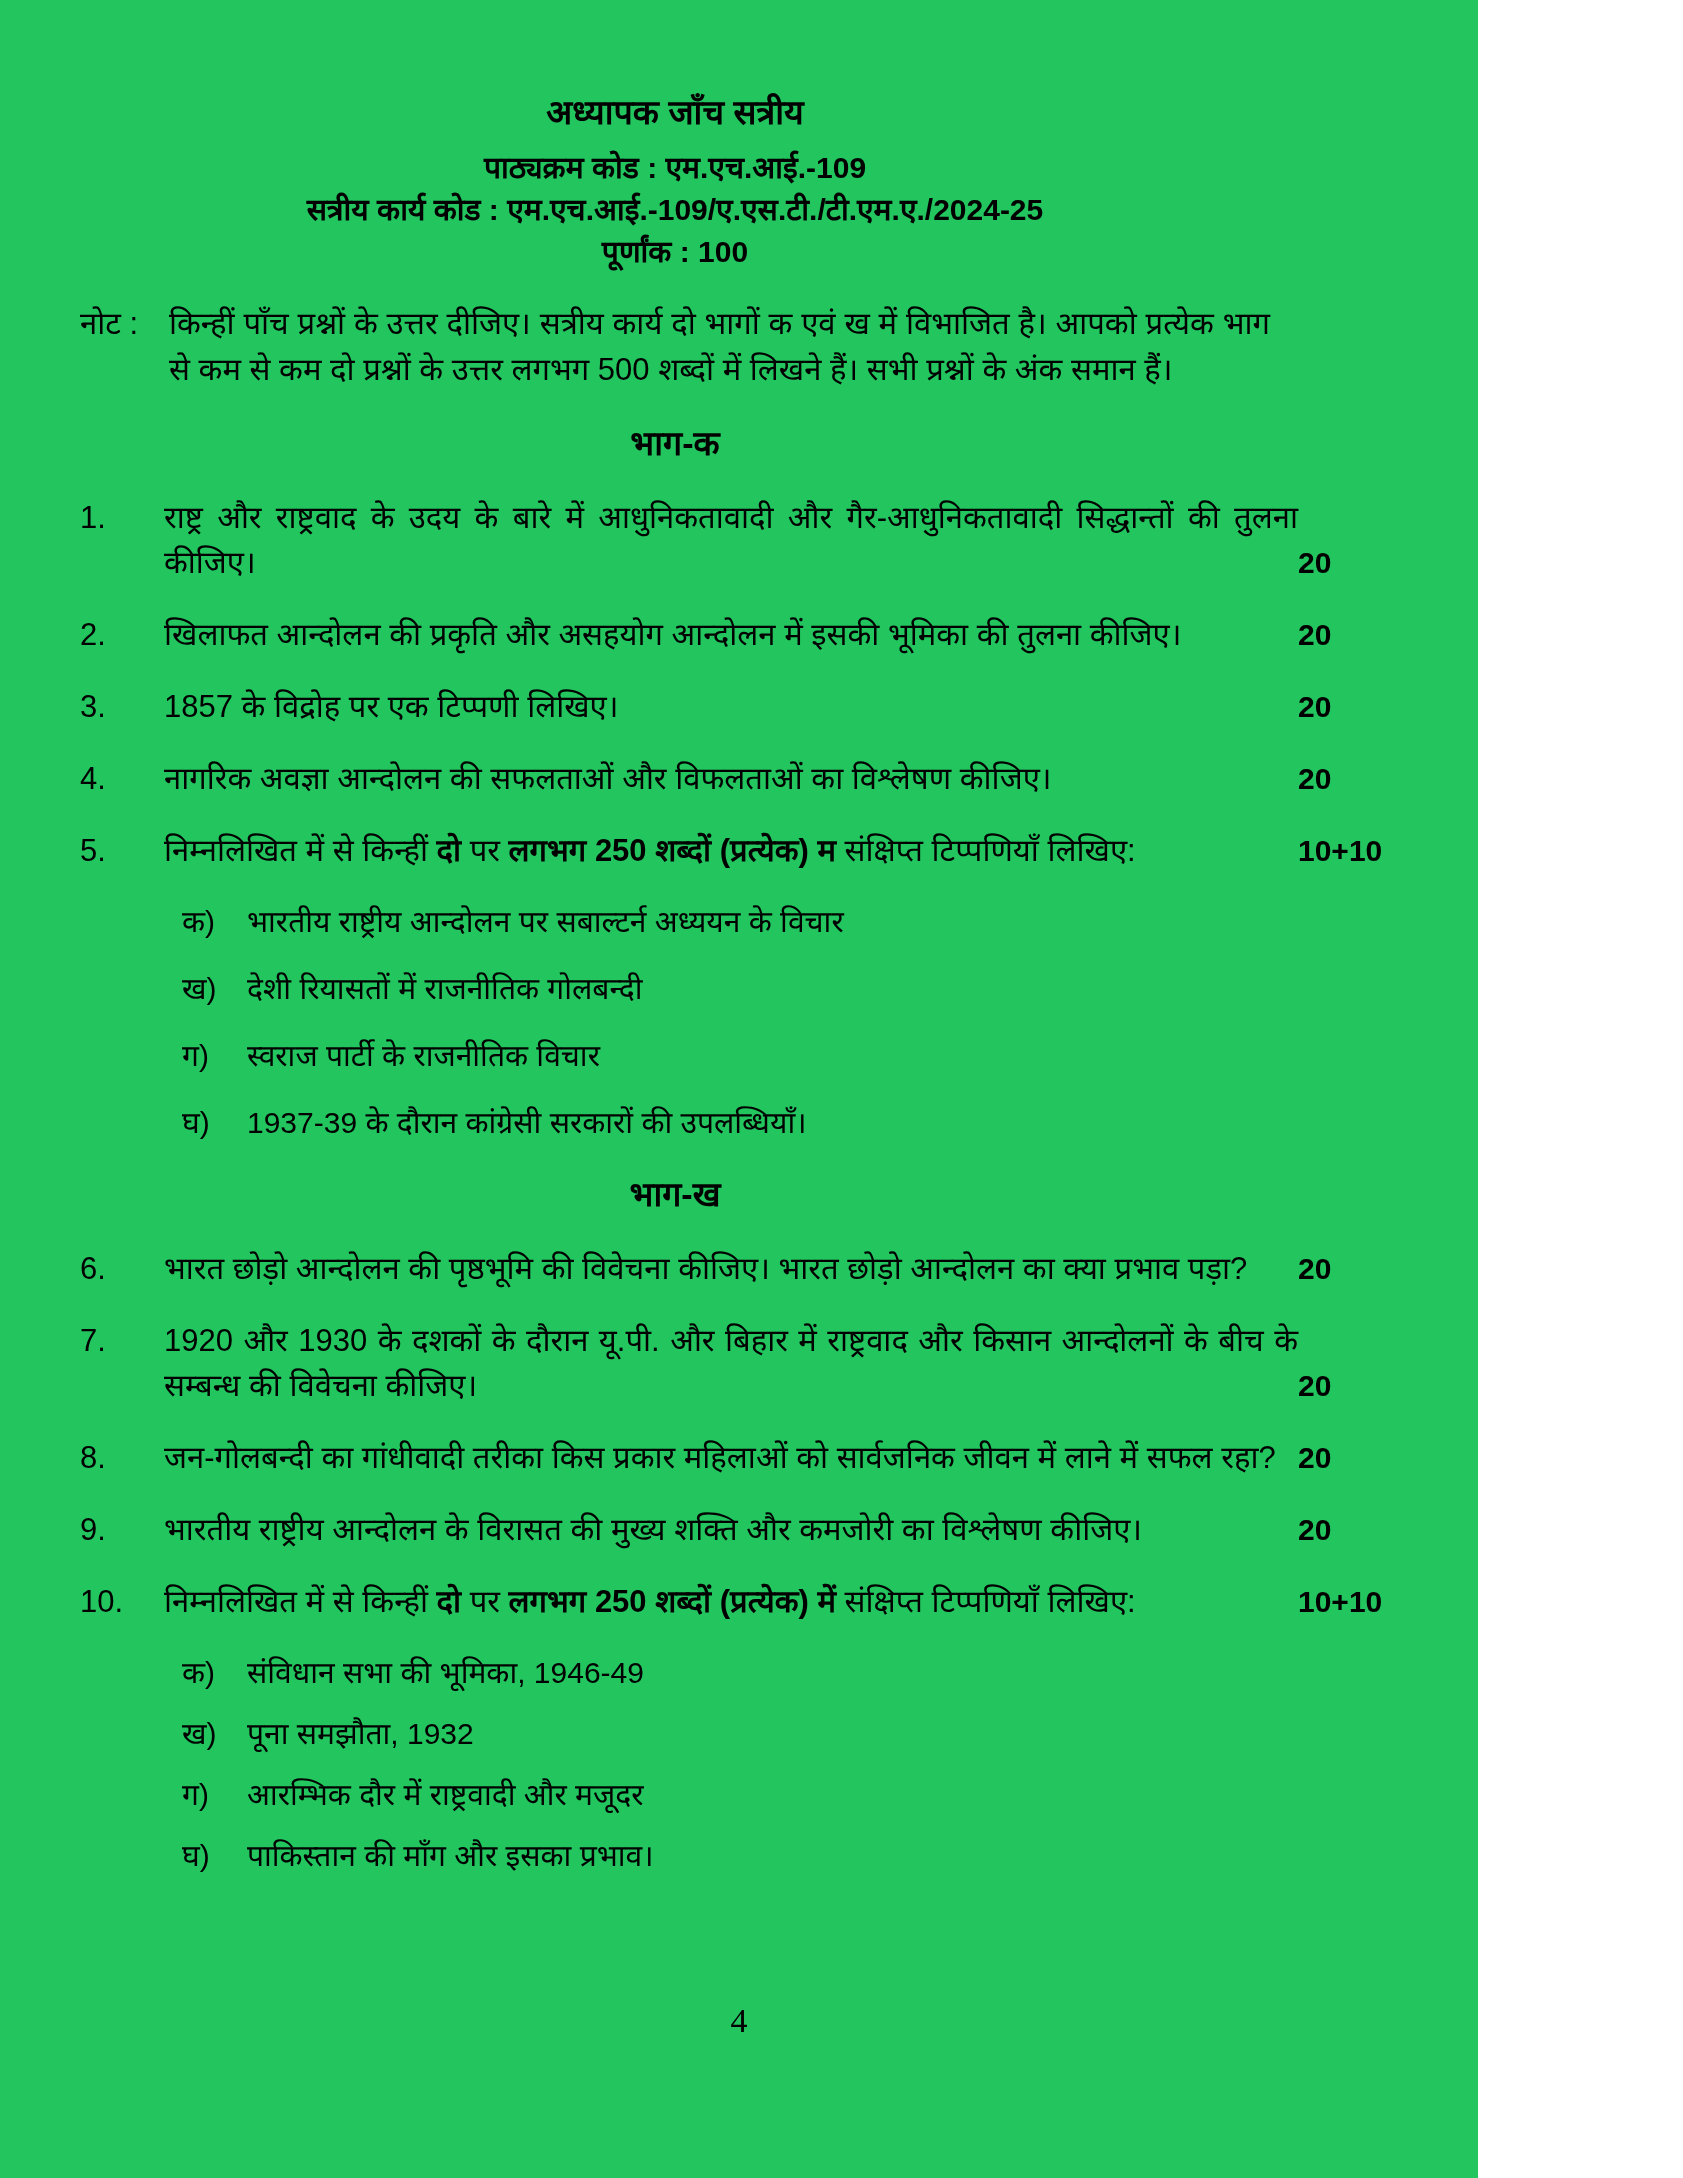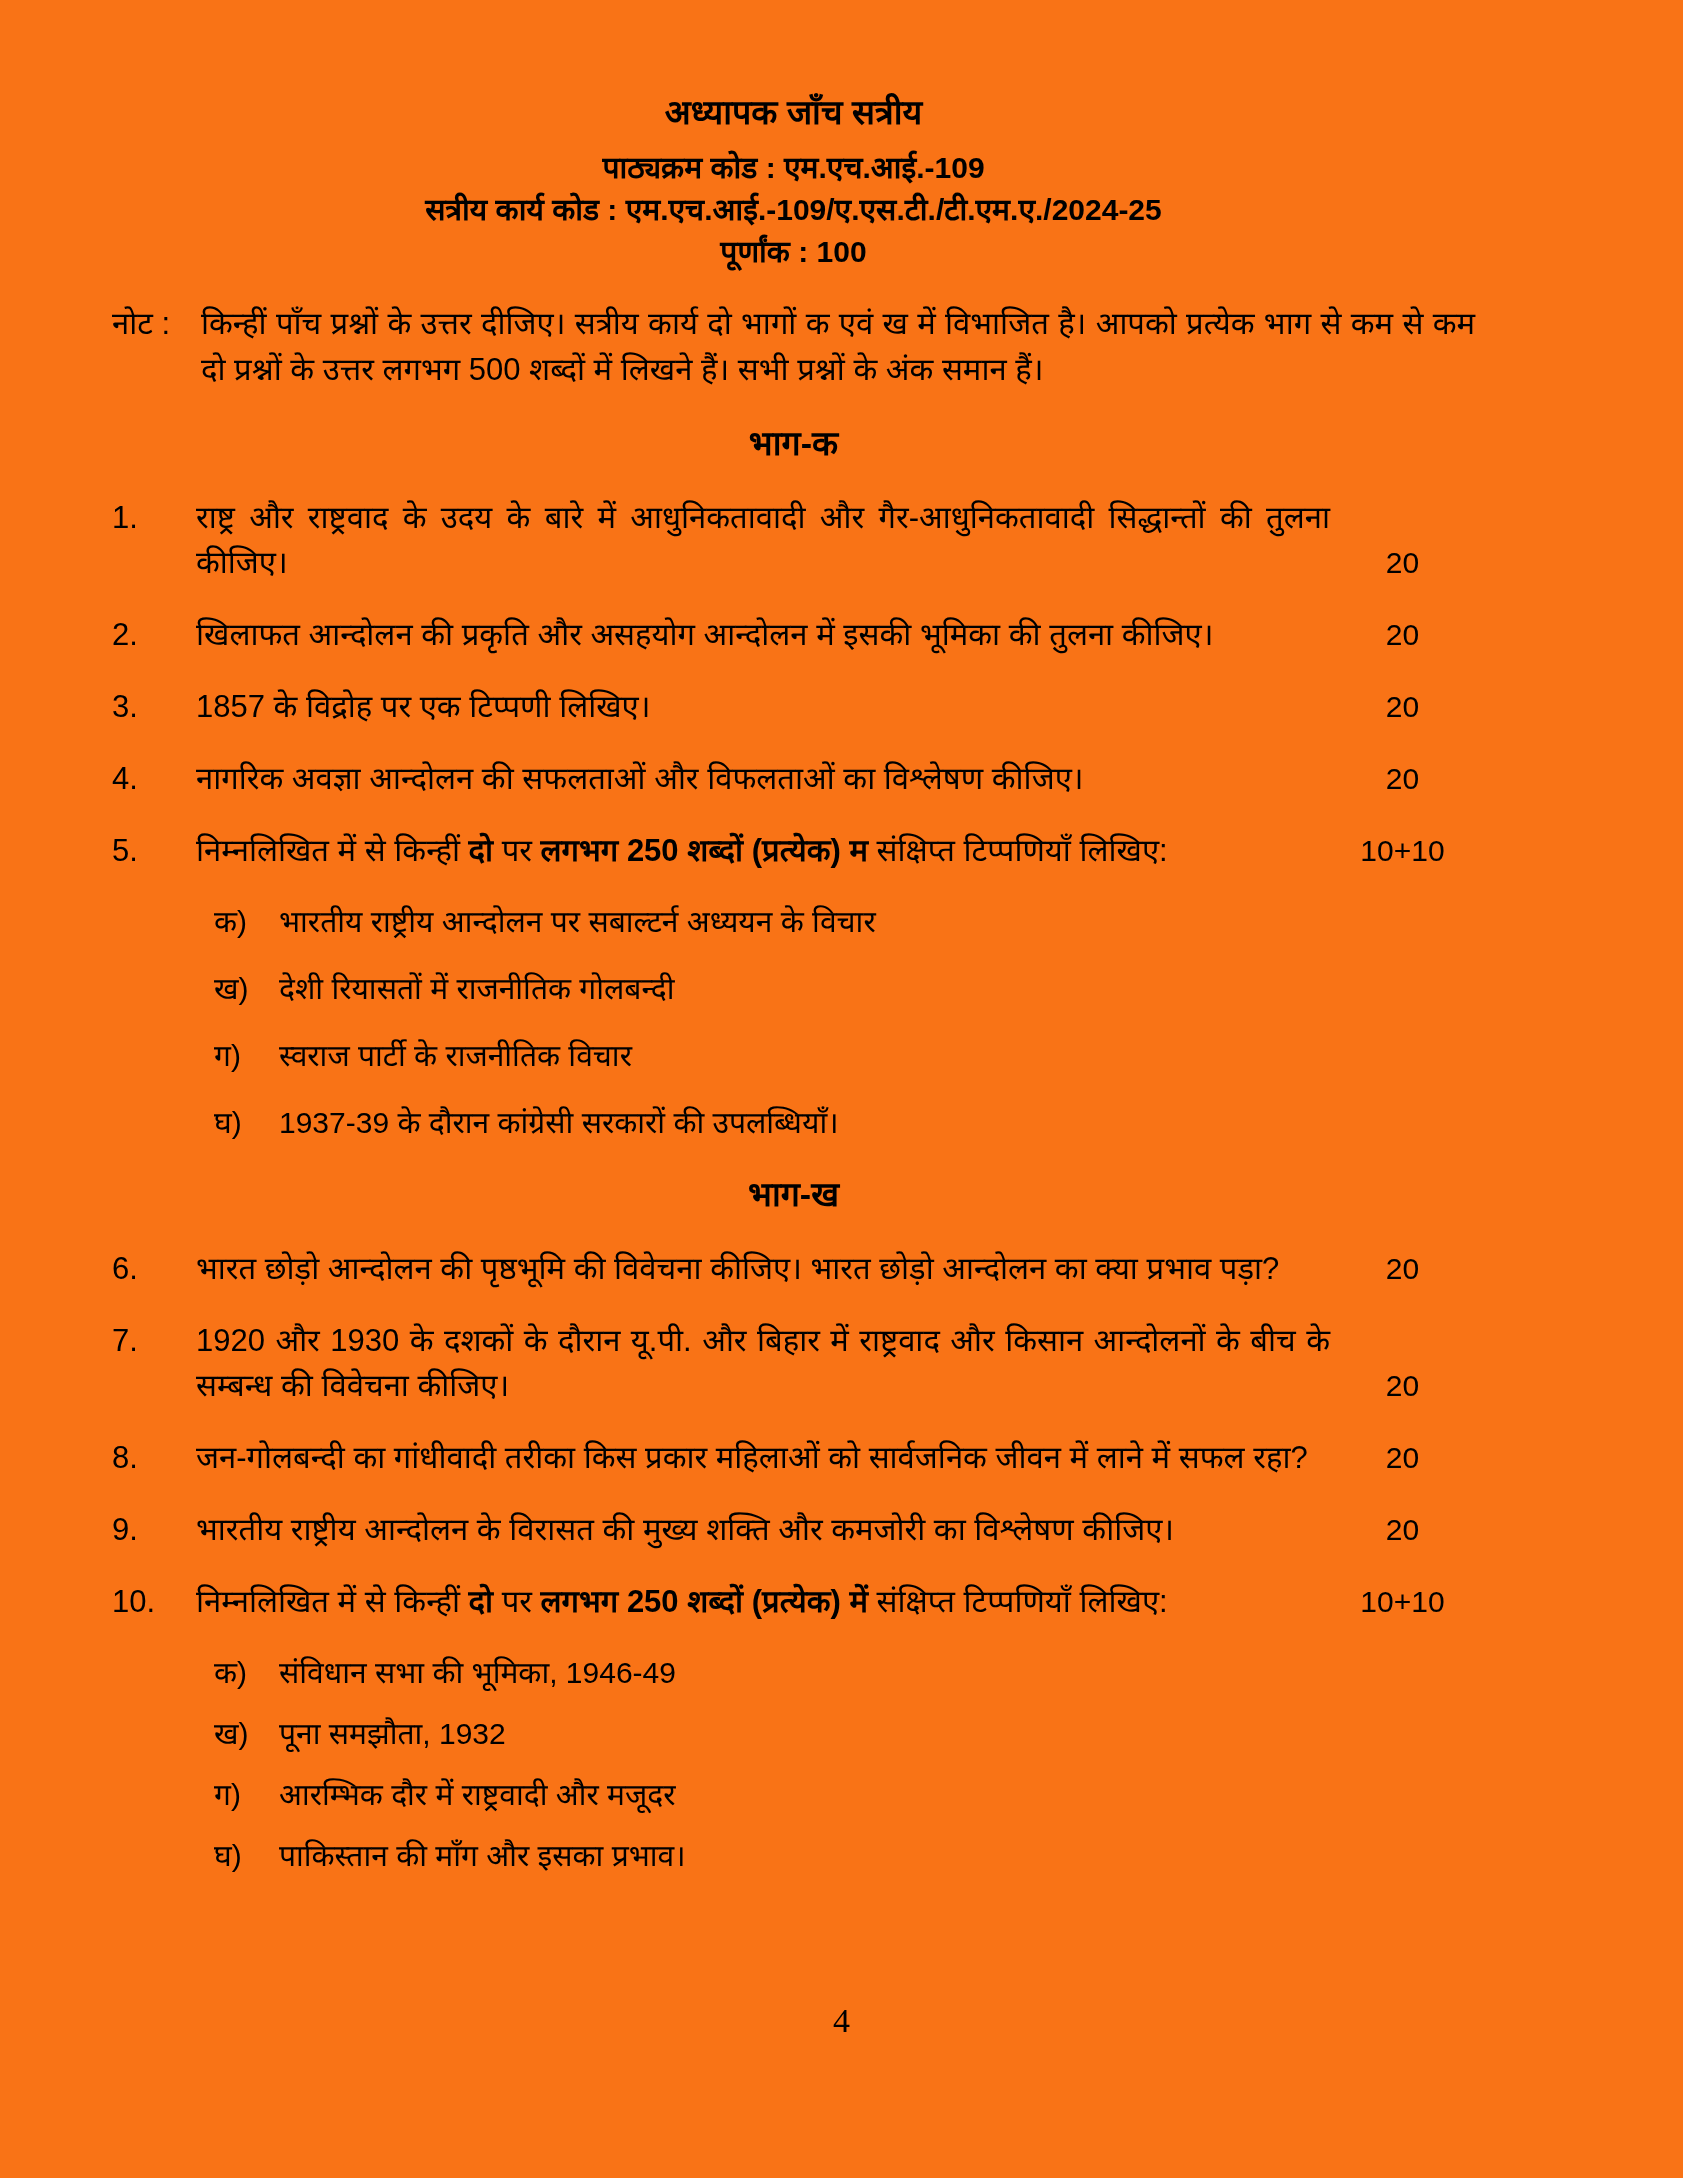--- a/index.html
+++ b/index.html
@@ -2,27 +2,27 @@
 <html><head>
 <meta charset="utf-8">
 <style>
   html, body {
     margin: 0;
     padding: 0;
     background: #ffffff;
   }
   .page {
     position: relative;
-    width: 1683px;
+    width: 1478px;
     height: 2178px;
-    background: #f97316;
+    background: #22c55e;
     color: #000000;
     font-family: "Liberation Sans", "DejaVu Sans", sans-serif;
     box-sizing: border-box;
-    padding: 91px 208px 0 112px;
+    padding: 91px 208px 0 80px;
     overflow: hidden;
   }
   
   .hdr { text-align: center; }
   .title1 {
     font-size: 34px;
     font-weight: bold;
     line-height: 42px;
     margin-bottom: 14px;
   }
@@ -74,21 +74,21 @@
     font-size: 31px;
     line-height: 45px;
   }
   .q-text {
     font-size: 31px;
     line-height: 45px;
     text-align: justify;
   }
   .q-marks {
     font-size: 30px;
-    font-weight: normal;
+    font-weight: bold;
     line-height: 45px;
     text-align: center;
     align-self: end;
   }
   .seg-b { font-weight: bold; }
   
   .opts { margin-top: 0; }
   .opt {
     display: grid;
     grid-template-columns: 65px 1fr;

